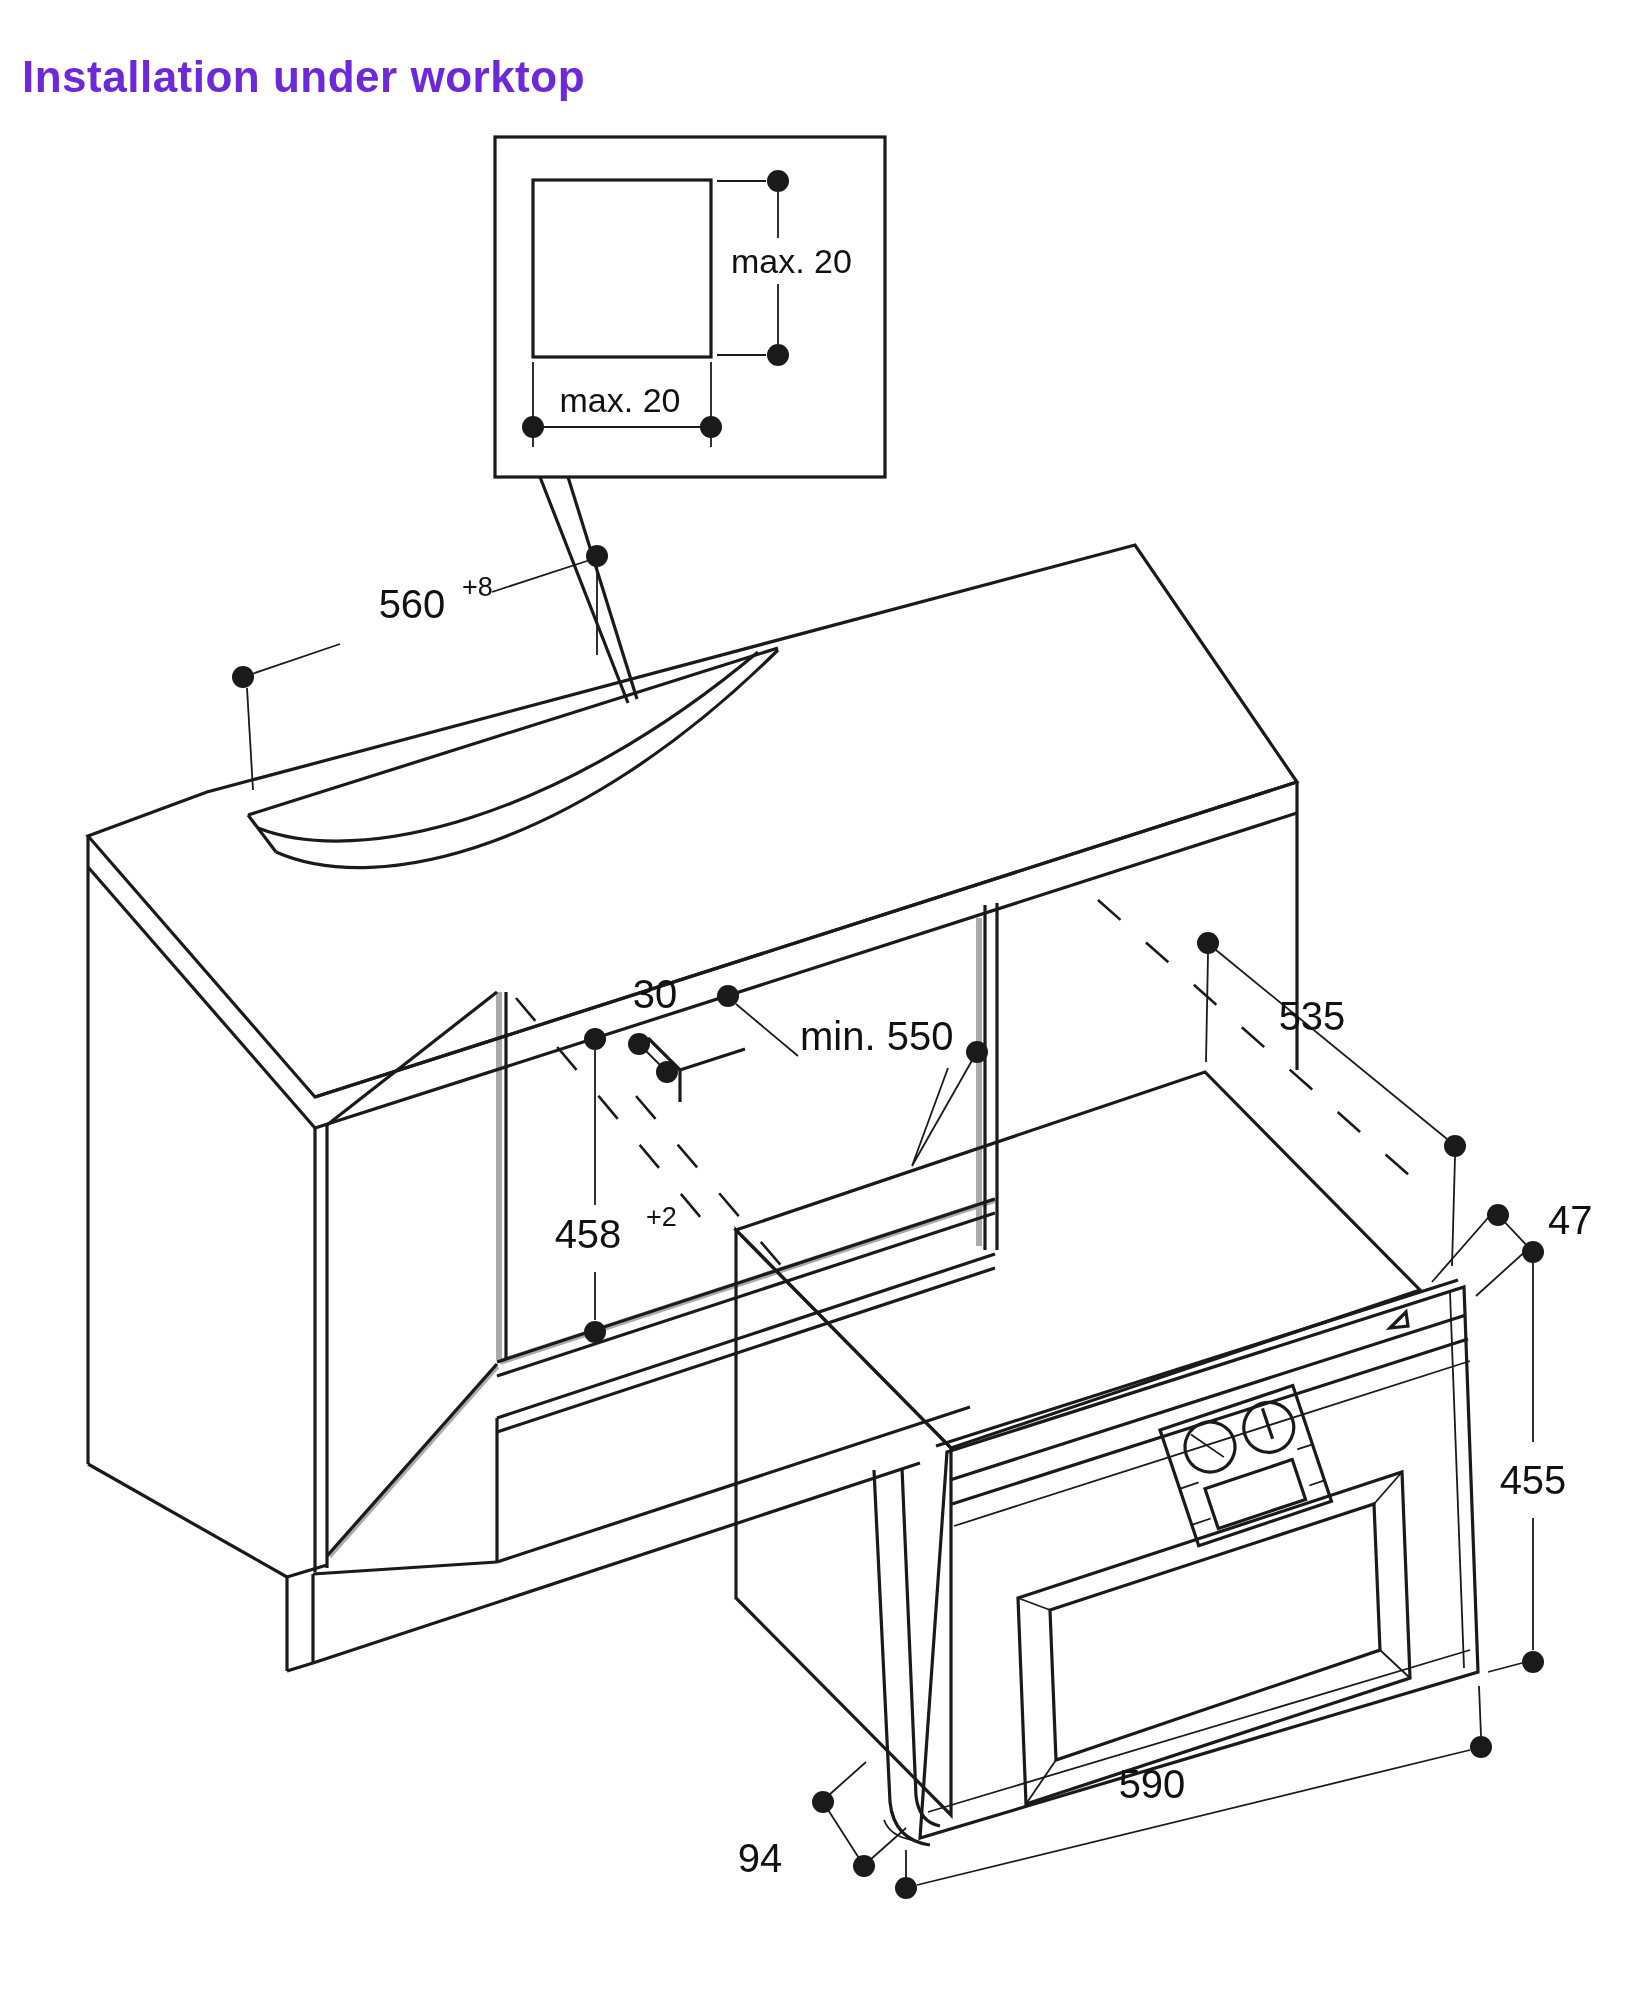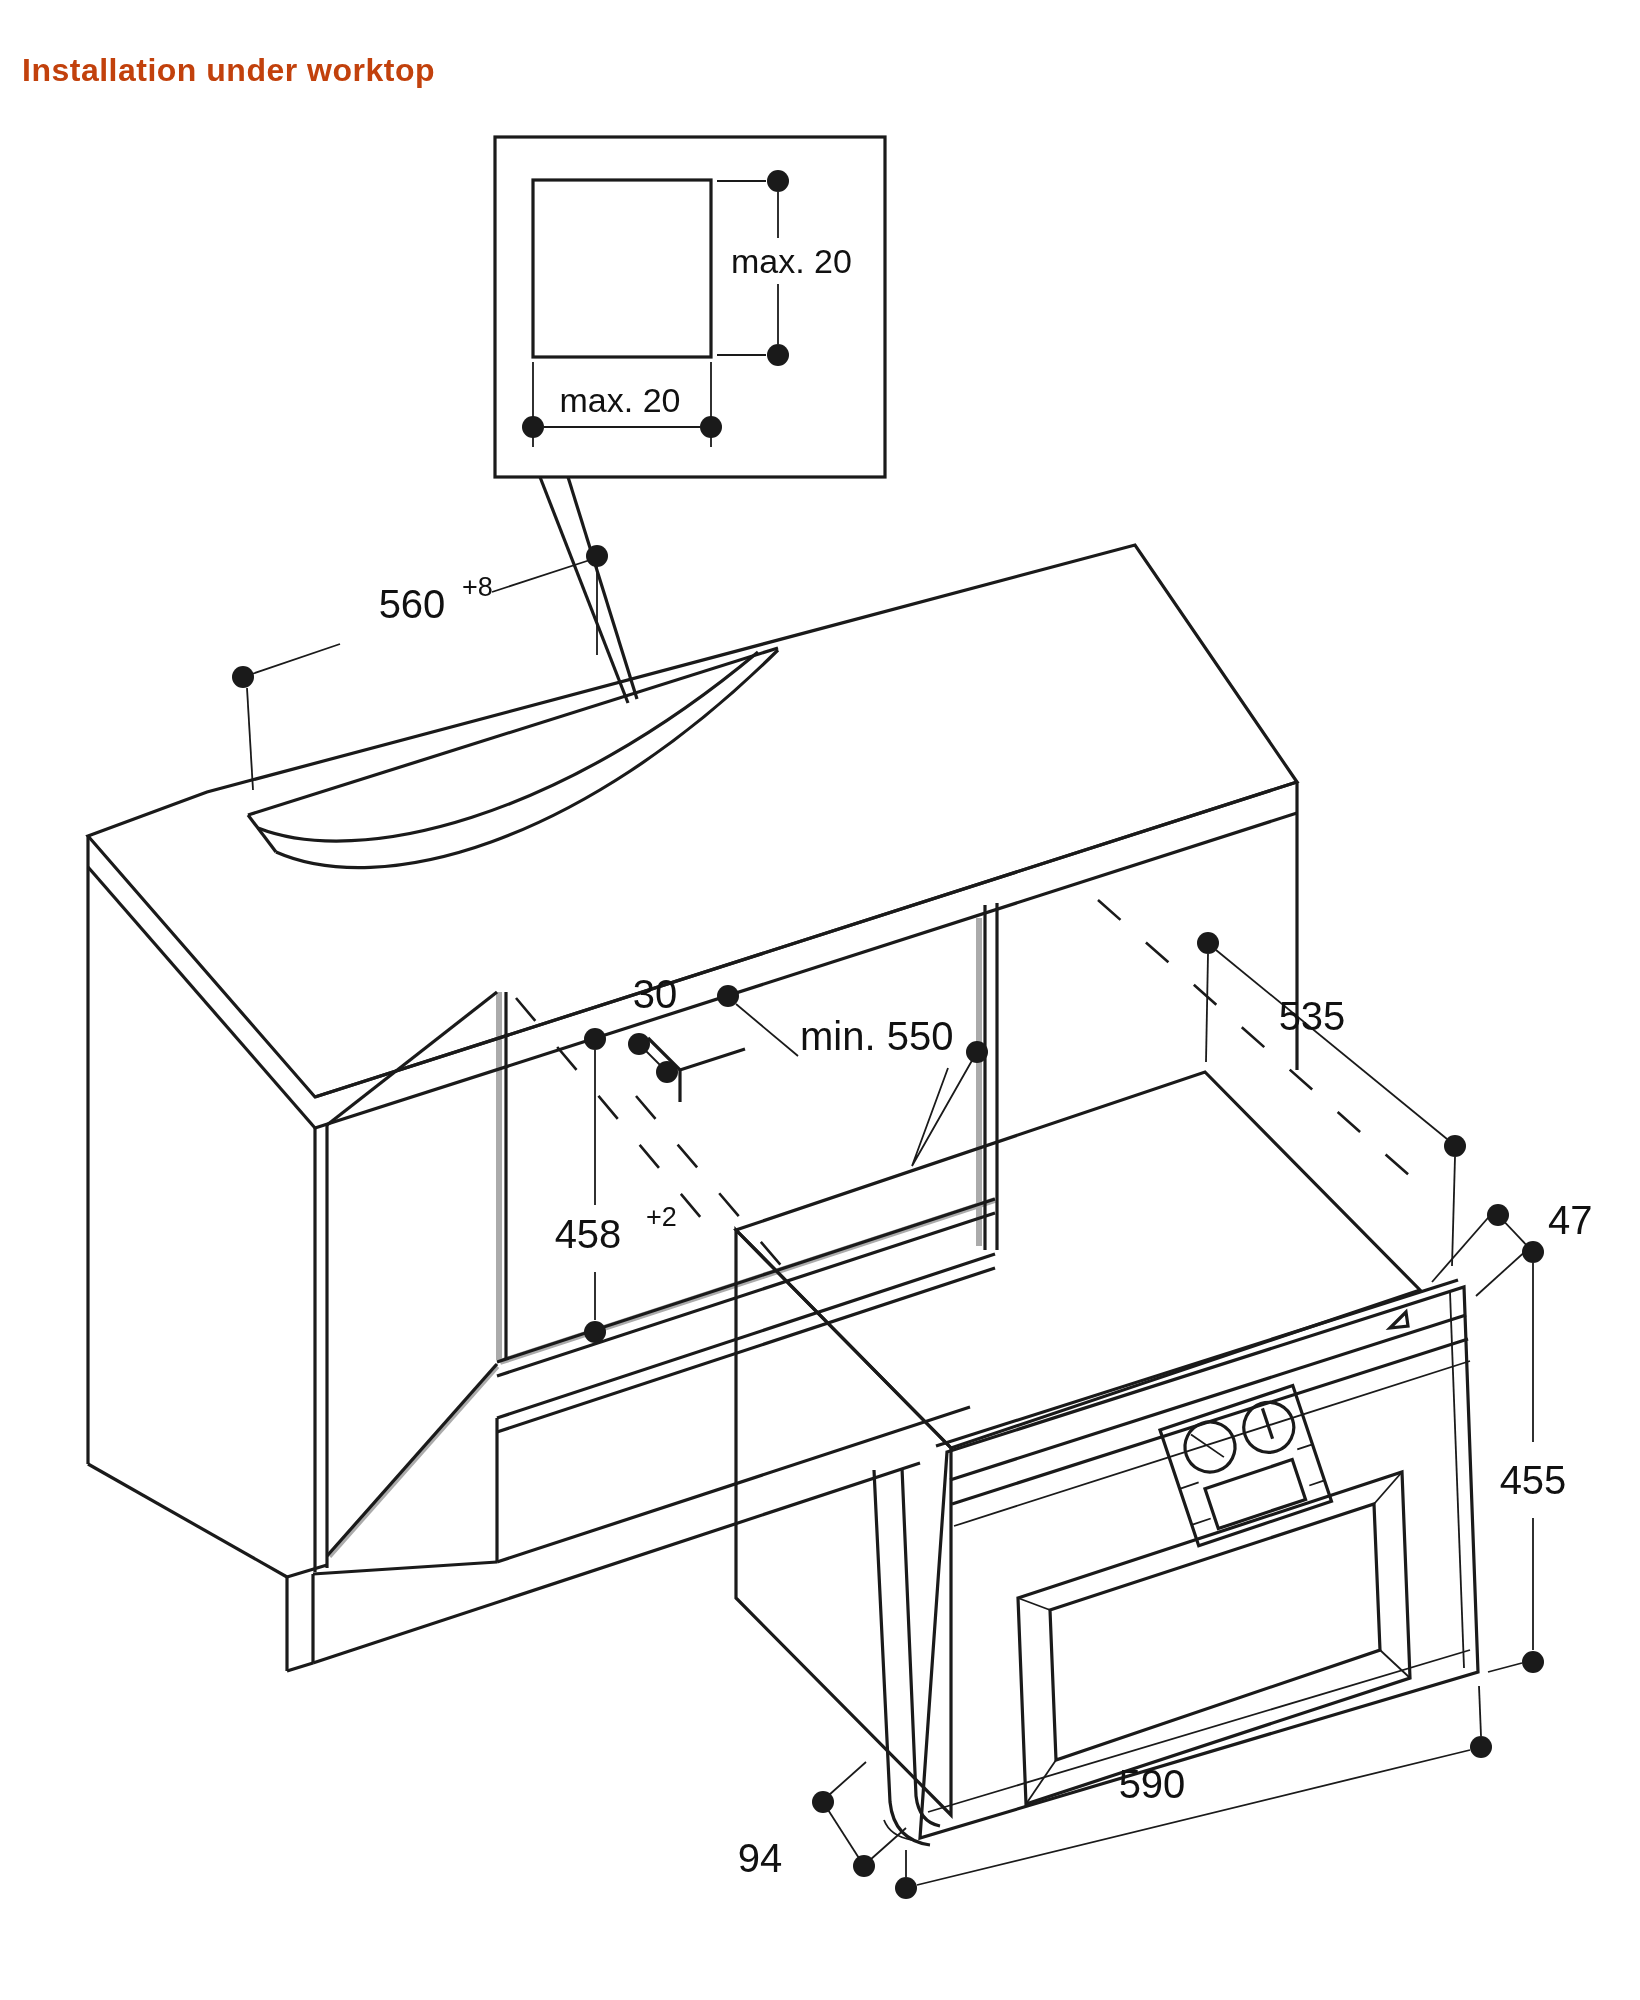--- a/index.html
+++ b/index.html
@@ -1,18 +1,18 @@
 <!DOCTYPE html>
 <html><head>
 <meta charset="utf-8">
 <style>
   html,body{margin:0;padding:0;background:#ffffff;}
   .page{position:relative;width:1640px;height:2000px;background:#fff;overflow:hidden;
         font-family:"Liberation Sans", sans-serif;}
-  .title{position:absolute;left:22px;top:52px;font-size:32px;font-weight:bold;color:#c2410c;
+  .title{position:absolute;left:22px;top:52px;font-size:44px;font-weight:bold;color:#6d28d9;
          letter-spacing:0.5px;white-space:nowrap;}
   svg{position:absolute;left:0;top:0;}
   .main{stroke:#1a1a1a;stroke-width:3.2;fill:none;}
   .thin{stroke:#1a1a1a;stroke-width:1.8;fill:none;}
   .dash{stroke:#1a1a1a;stroke-width:2.6;fill:none;stroke-dasharray:30 34;}
   .shade{stroke-width:6;fill:none;}
   .dot{fill:#1a1a1a;stroke:none;}
   text{fill:#111;font-family:"Liberation Sans", sans-serif;}
   .dim{font-size:40px;}
   .dimsup{font-size:27px;}

